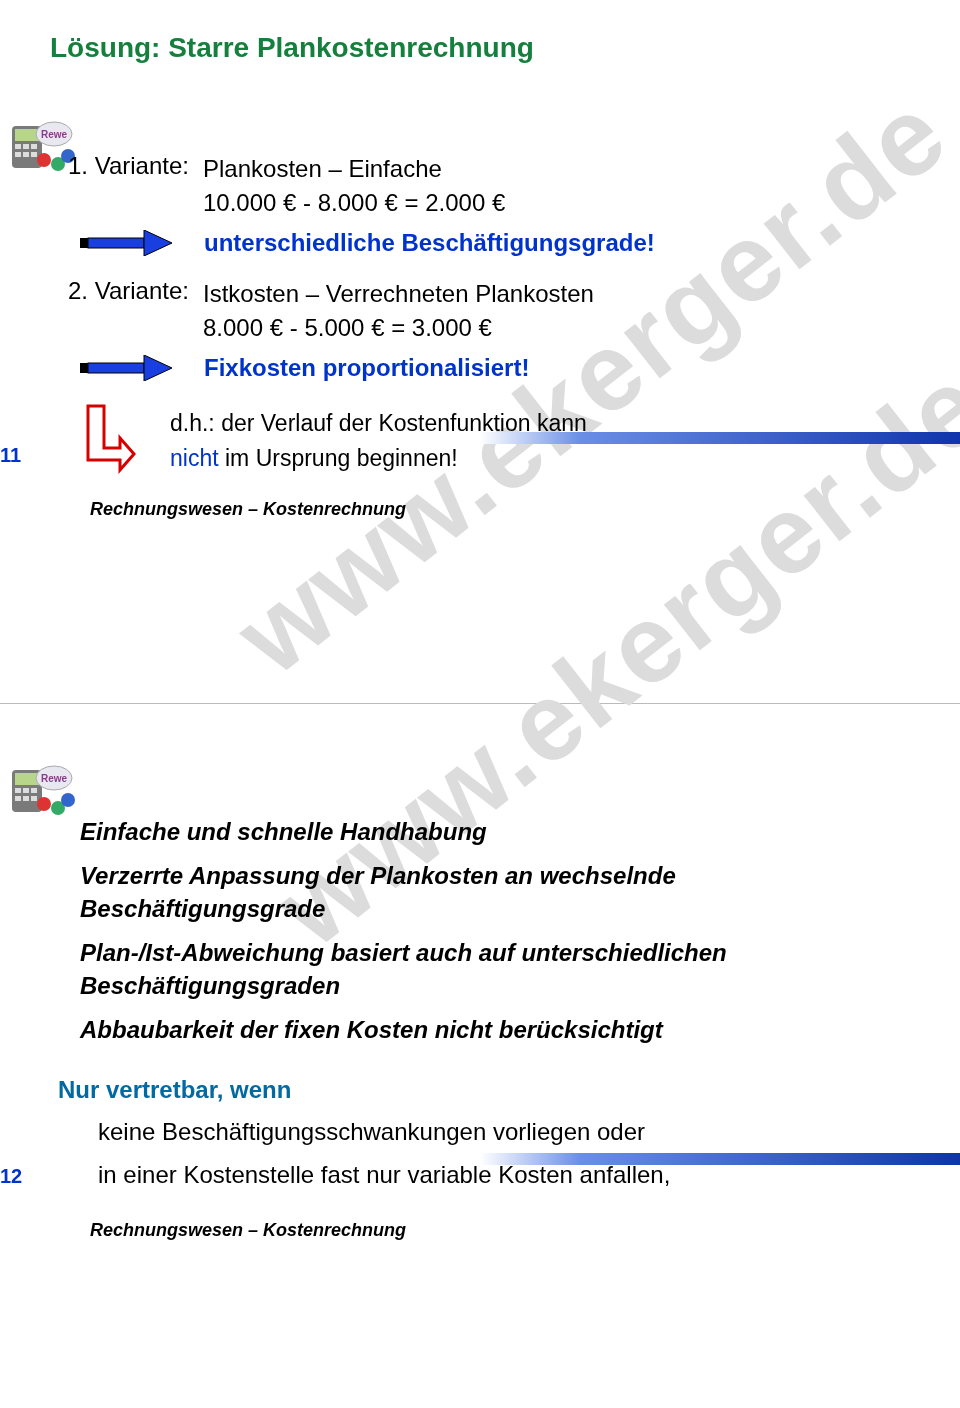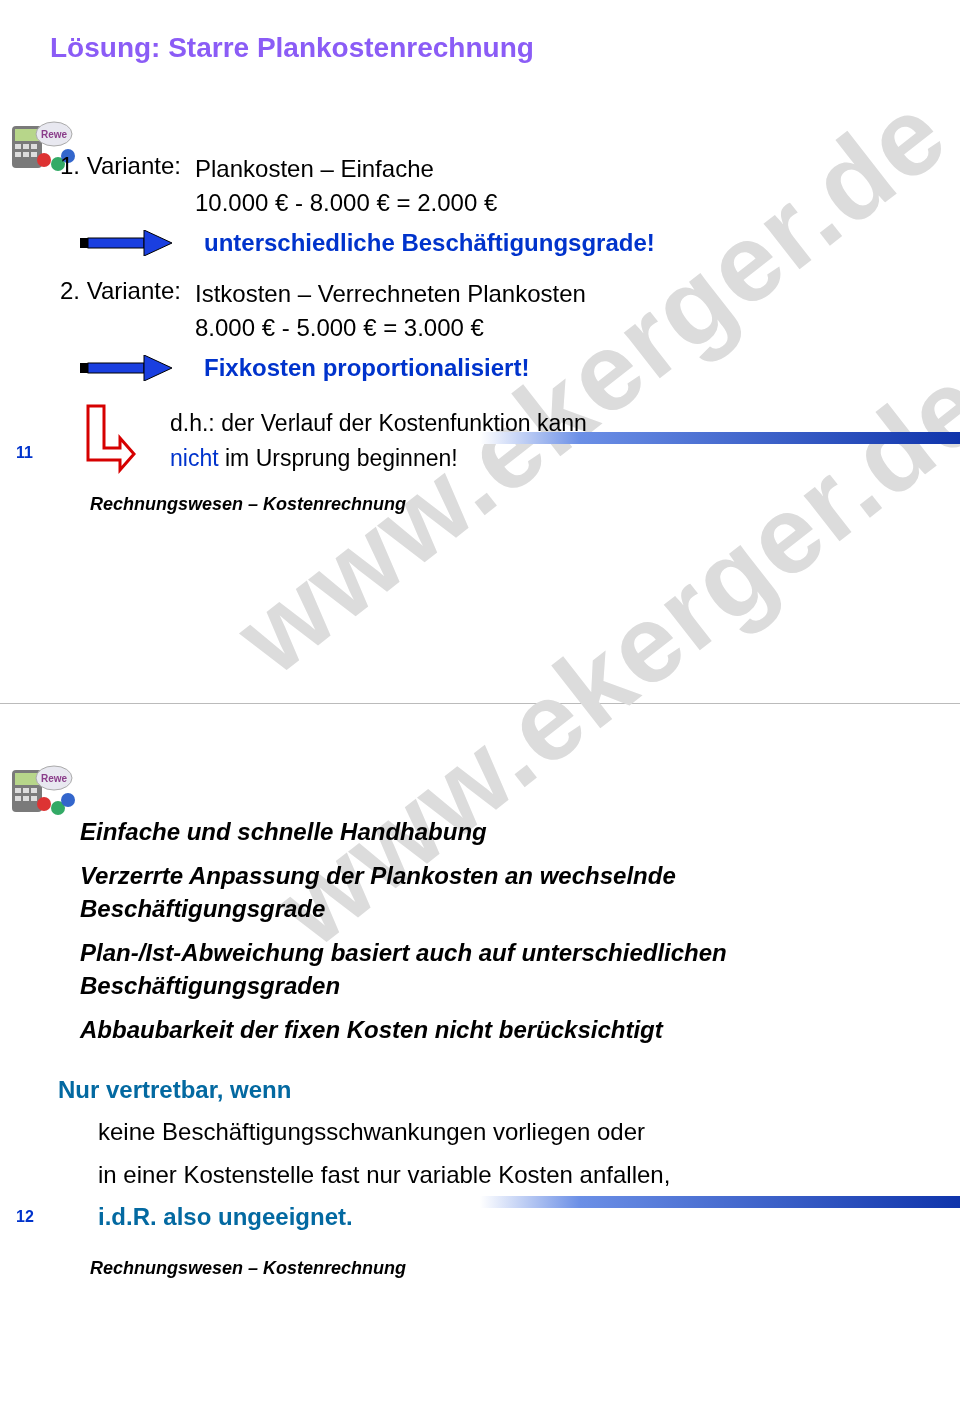--- a/index.html
+++ b/index.html
@@ -20,32 +20,32 @@
   }
   .divider-line {
     position: absolute;
     left: 0; width: 960px;
     top: 703px; height: 1px;
     background: #bbb;
   }
   .title {
     font-weight: bold;
     font-size: 28px;
-    color: #8b5cf6;
+    color: #15803d;
     margin-bottom: 28px;
   }
   .logo {
     position: absolute;
     top: 24px; right: 44px;
     width: 72px; height: 60px;
   }
   .logo svg { width: 72px; height: 60px; }
   .var-block { margin-left: 10px; margin-bottom: 6px; }
   .var-row { display: flex; align-items: flex-start; font-size: 24px; }
-  .var-label { width: 135px; flex: none; }
+  .var-label { width: 135px; flex: none; margin-left: 8px; }
   .var-col { flex: 1; line-height: 1.4; }
   .arrow-row {
     display: flex; align-items: center;
     margin: 10px 0 20px 30px;
   }
   .blue-arrow {
     width: 92px; height: 26px; flex: none;
     margin-right: 32px;
   }
   .note-blue {
@@ -63,24 +63,23 @@
   .footer {
     position: absolute;
     left: 40px; bottom: 22px;
     font-size: 18px;
     font-style: italic;
     font-weight: bold;
   }
   .pagenum {
     position: absolute;
     right: 50px; bottom: 54px;
-    font-size: 16px;
+    font-size: 20px;
     color: #0033cc;
     font-weight: bold;
-    padding-left: 16px;
   }
   .footer-bar {
     position: absolute;
     left: 430px; right: 30px; bottom: 50px; height: 12px;
   }
   .bullet-list { margin-top: 20px; margin-left: 30px; }
   .bullet-list .item {
     font-size: 24px;
     font-weight: bold;
     margin-bottom: 12px;
@@ -222,21 +221,20 @@
     <div class="item">Einfache und schnelle Handhabung</div>
     <div class="item">Verzerrte Anpassung der Plankosten an wechselnde Beschäftigungsgrade</div>
     <div class="item">Plan-/Ist-Abweichung basiert auch auf unterschiedlichen Beschäftigungsgraden</div>
     <div class="item">Abbaubarkeit der fixen Kosten nicht berücksichtigt</div>
   </div>
 
   <div style="margin-top:30px; margin-left:8px;">
     <div class="blue-text" style="font-size:24px; margin-bottom:12px;">Nur vertretbar, wenn</div>
     <div class="sub-item">keine Beschäftigungsschwankungen vorliegen oder</div>
     <div class="sub-item">in einer Kostenstelle fast nur variable Kosten anfallen,</div>
-    <div class="sub-item blue-text">i.d.R. also ungeeignet.</div>
   </div>
 
   <svg class="footer-bar" viewBox="0 0 500 12" preserveAspectRatio="none">
     <defs>
         <linearGradient id="g2" x1="0" x2="1">
           <stop offset="0" stop-color="#fff"></stop>
           <stop offset="0.2" stop-color="#6b8fe6"></stop>
           <stop offset="1" stop-color="#0a2fa8"></stop>
         </linearGradient>
       </defs>

